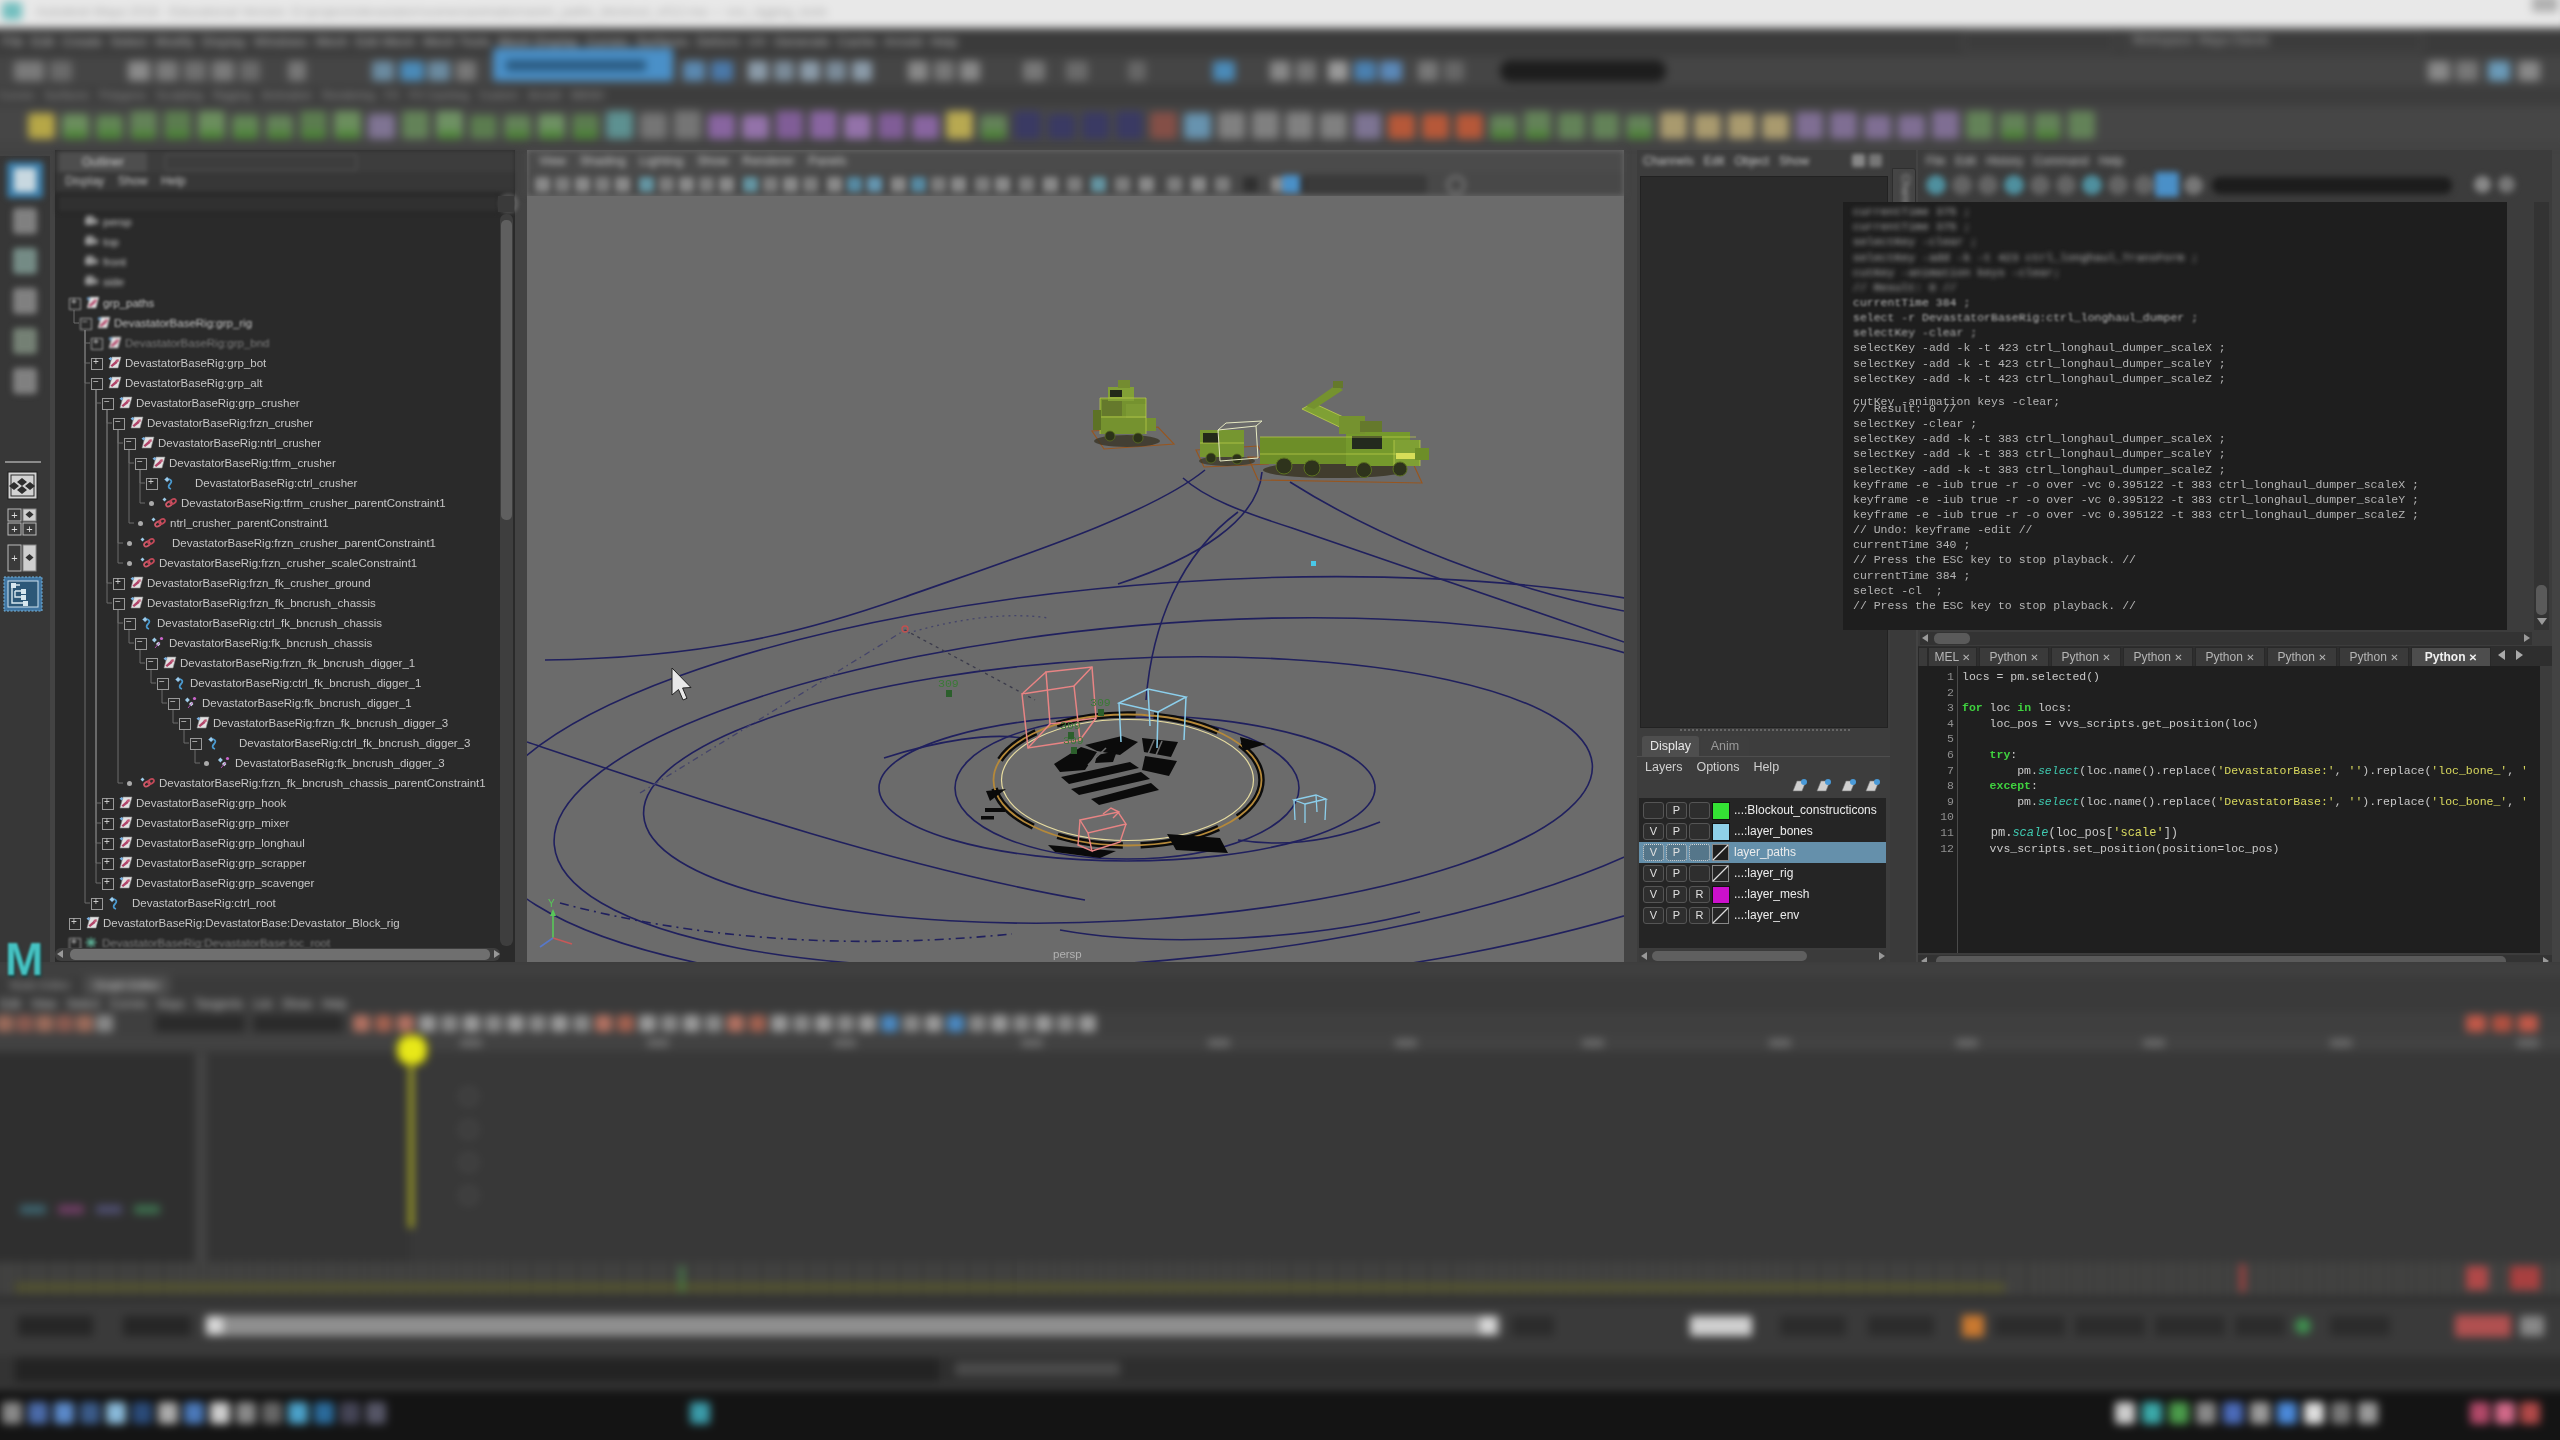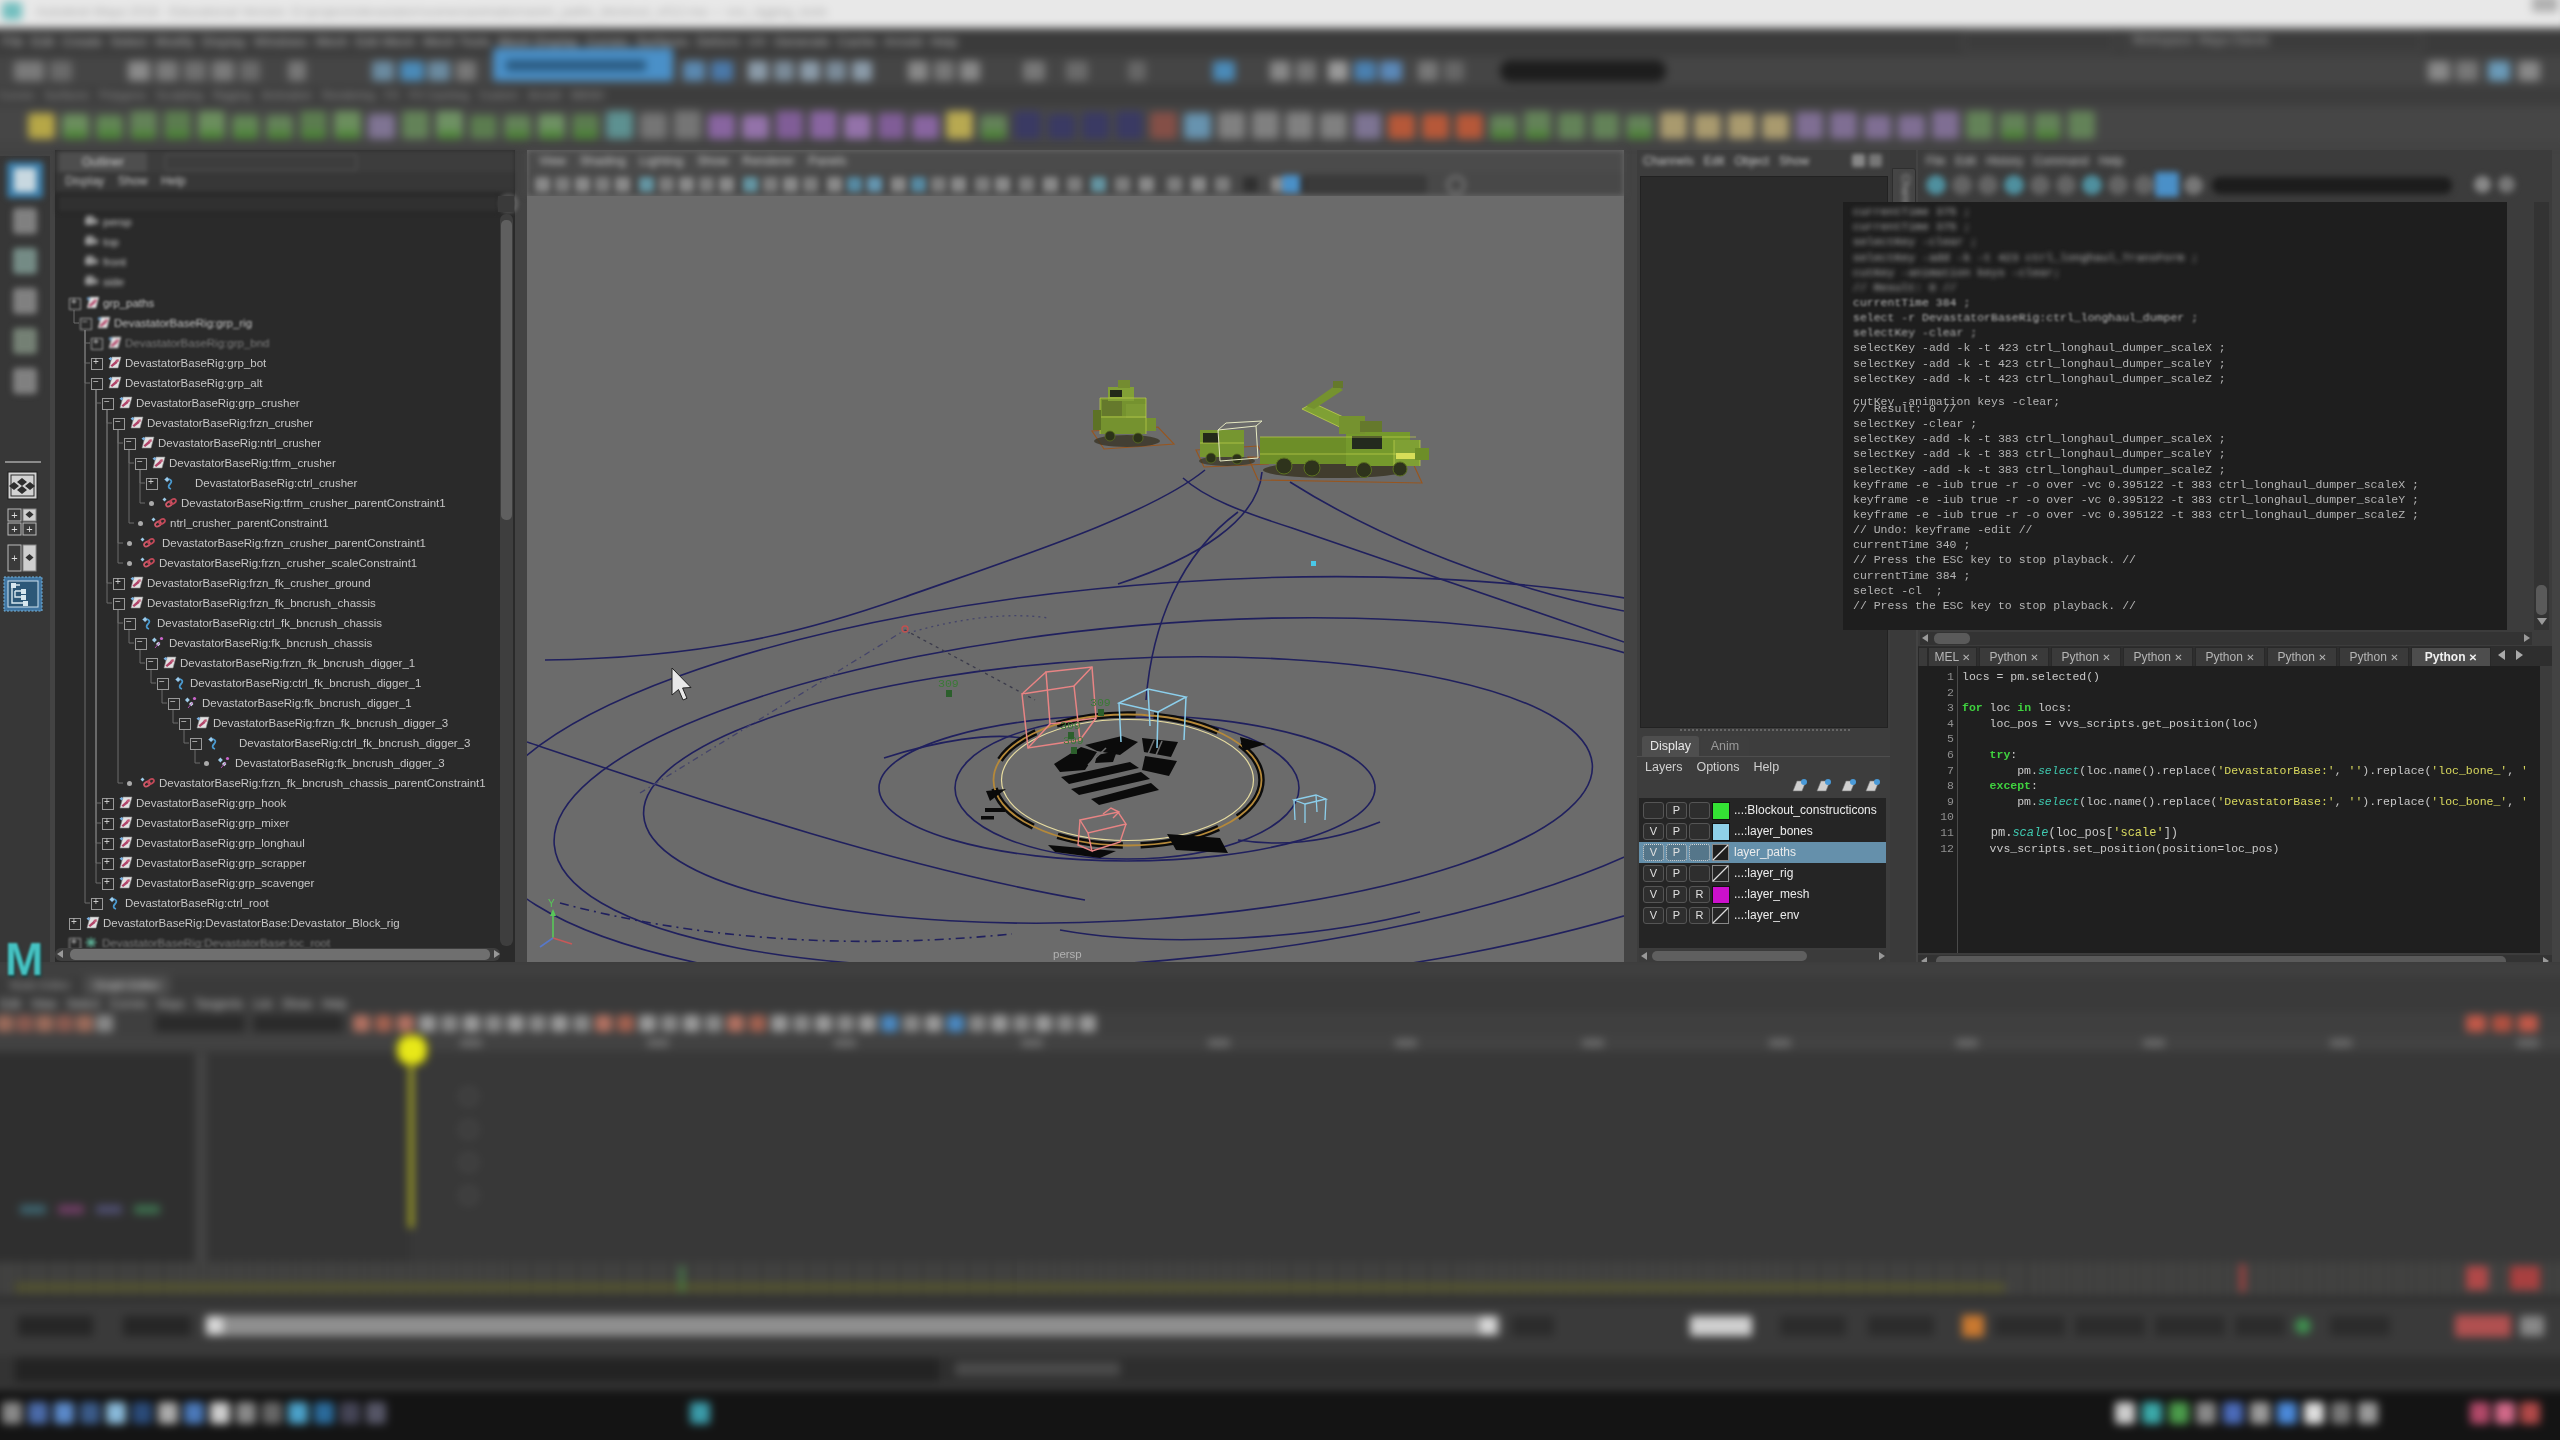--- a/index.html
+++ b/index.html
@@ -386,21 +386,21 @@
         <div class="row" style="left:149px;top:514px;height:18px;line-height:18px;font-size:11.5px;color:#c6c6c6;"><svg width="18" height="15" viewBox="0 0 18 15" style="vertical-align:-3px">
             <path d="M2.5 4.5l2-2 2 2-2 2z" fill="#9ecbe8"></path>
             <ellipse cx="9" cy="9" rx="3.2" ry="2.2" fill="none" stroke="#d05868" stroke-width="1.7" transform="rotate(-35 9 9)"></ellipse>
             <ellipse cx="13" cy="6.5" rx="3.2" ry="2.2" fill="none" stroke="#c04858" stroke-width="1.7" transform="rotate(-35 13 6.5)"></ellipse>
           </svg><span style="margin-left:3px">ntrl_crusher_parentConstraint1</span></div>
         <div class="abs" style="left:127px;top:541px;width:5px;height:5px;border-radius:3px;background:#aaa;"></div>
         <div class="row" style="left:138px;top:534px;height:18px;line-height:18px;font-size:11.5px;color:#c6c6c6;"><svg width="18" height="15" viewBox="0 0 18 15" style="vertical-align:-3px">
             <path d="M2.5 4.5l2-2 2 2-2 2z" fill="#9ecbe8"></path>
             <ellipse cx="9" cy="9" rx="3.2" ry="2.2" fill="none" stroke="#d05868" stroke-width="1.7" transform="rotate(-35 9 9)"></ellipse>
             <ellipse cx="13" cy="6.5" rx="3.2" ry="2.2" fill="none" stroke="#c04858" stroke-width="1.7" transform="rotate(-35 13 6.5)"></ellipse>
-          </svg><span style="margin-left:6px">DevastatorBaseRig:frzn_crusher_parentConstraint1</span></div>
+          </svg><span style="margin-left:16px">DevastatorBaseRig:frzn_crusher_parentConstraint1</span></div>
         <div class="abs" style="left:127px;top:561px;width:5px;height:5px;border-radius:3px;background:#aaa;"></div>
         <div class="row" style="left:138px;top:554px;height:18px;line-height:18px;font-size:11.5px;color:#c6c6c6;"><svg width="18" height="15" viewBox="0 0 18 15" style="vertical-align:-3px">
             <path d="M2.5 4.5l2-2 2 2-2 2z" fill="#9ecbe8"></path>
             <ellipse cx="9" cy="9" rx="3.2" ry="2.2" fill="none" stroke="#d05868" stroke-width="1.7" transform="rotate(-35 9 9)"></ellipse>
             <ellipse cx="13" cy="6.5" rx="3.2" ry="2.2" fill="none" stroke="#c04858" stroke-width="1.7" transform="rotate(-35 13 6.5)"></ellipse>
           </svg><span style="margin-left:3px">DevastatorBaseRig:frzn_crusher_scaleConstraint1</span></div>
         <div class="abs" style="left:113px;top:578px;width:10px;height:10px;border:1px solid #999;background:#2a2a2a;"></div>
         <div class="abs" style="left:113px;top:576px;width:10px;height:12px;color:#ccc;font-size:10px;line-height:12px;text-align:center;">+</div>
         <div class="row" style="left:127px;top:574px;height:18px;line-height:18px;font-size:11.5px;color:#c6c6c6;"><svg width="17" height="15" viewBox="0 0 17 15" style="vertical-align:-3px">
             <path d="M4 13L7 2h9l-3 11z" fill="#e2e2e2" stroke="#888" stroke-width="0.6"></path>
@@ -517,21 +517,21 @@
             <path d="M4 13L7 2h9l-3 11z" fill="#e2e2e2" stroke="#888" stroke-width="0.6"></path>
             <path d="M5.5 10.5L11 5.5l1.6 2.2-5.5 4.2z" fill="#b04468"></path>
             <path d="M10.5 5l3-1 .4 2.6-2.3.6z" fill="#c05a78"></path>
             <path d="M3.5 3.5l2.3-1.6 1.7 1.8-2.1 1.9z" fill="#7ab0e0"></path>
           </svg><span style="margin-left:3px">DevastatorBaseRig:grp_scavenger</span></div>
         <div class="abs" style="left:91px;top:898px;width:10px;height:10px;border:1px solid #999;background:#2a2a2a;"></div>
         <div class="abs" style="left:91px;top:896px;width:10px;height:12px;color:#ccc;font-size:10px;line-height:12px;text-align:center;">+</div>
         <div class="row" style="left:105px;top:894px;height:18px;line-height:18px;font-size:11.5px;color:#c6c6c6;"><svg width="16" height="15" viewBox="0 0 16 15" style="vertical-align:-3px">
             <path d="M4.5 4.5l2.6-2.6 2.6 2.6-2.6 2.6z" fill="#9ecbe8" stroke="#5a8ab0" stroke-width="0.5"></path>
             <path d="M9 4c3 1 3 3 1 5s-2 4 1 5" fill="none" stroke="#4a9ad0" stroke-width="1.8"></path>
-          </svg><span style="margin-left:4px">DevastatorBaseRig:ctrl_root</span></div>
+          </svg><span style="margin-left:11px">DevastatorBaseRig:ctrl_root</span></div>
         <div class="abs" style="left:69px;top:918px;width:10px;height:10px;border:1px solid #999;background:#2a2a2a;"></div>
         <div class="abs" style="left:69px;top:916px;width:10px;height:12px;color:#ccc;font-size:10px;line-height:12px;text-align:center;">+</div>
         <div class="row" style="left:83px;top:914px;height:18px;line-height:18px;font-size:11.5px;color:#c6c6c6;"><svg width="17" height="15" viewBox="0 0 17 15" style="vertical-align:-3px">
             <path d="M4 13L7 2h9l-3 11z" fill="#e2e2e2" stroke="#888" stroke-width="0.6"></path>
             <path d="M5.5 10.5L11 5.5l1.6 2.2-5.5 4.2z" fill="#b04468"></path>
             <path d="M10.5 5l3-1 .4 2.6-2.3.6z" fill="#c05a78"></path>
             <path d="M3.5 3.5l2.3-1.6 1.7 1.8-2.1 1.9z" fill="#7ab0e0"></path>
           </svg><span style="margin-left:3px">DevastatorBaseRig:DevastatorBase:Devastator_Block_rig</span></div>
         <div class="abs" style="left:69px;top:938px;width:10px;height:10px;border:1px solid #999;background:#2a2a2a;filter:blur(1.1px);"></div>
         <div class="abs" style="left:69px;top:936px;width:10px;height:12px;color:#ccc;font-size:10px;line-height:12px;text-align:center;filter:blur(1.1px);">+</div>

